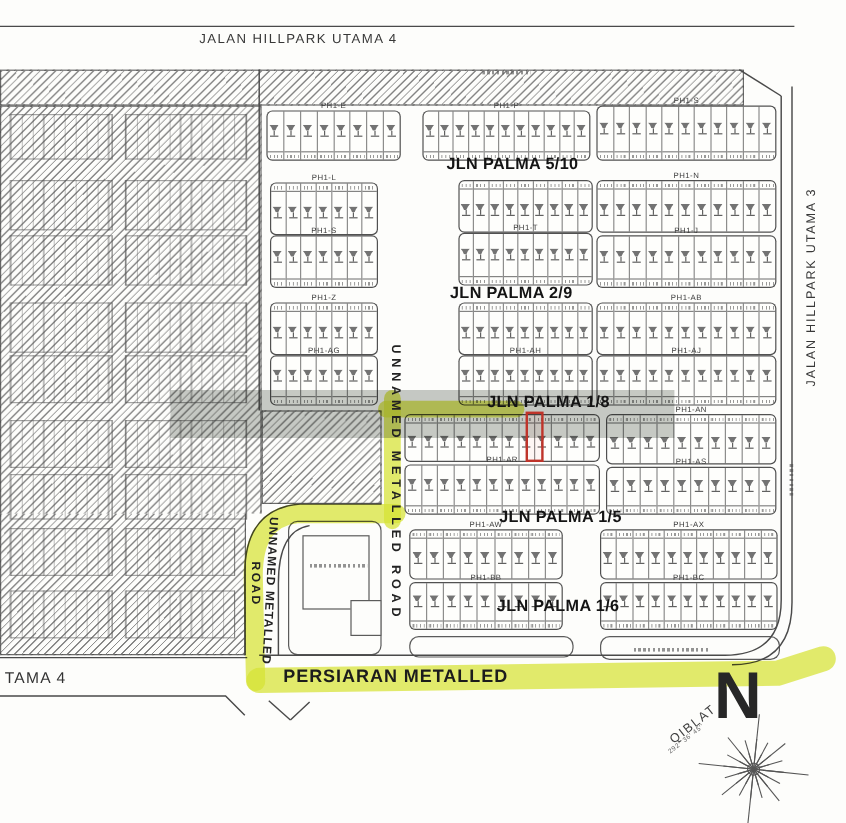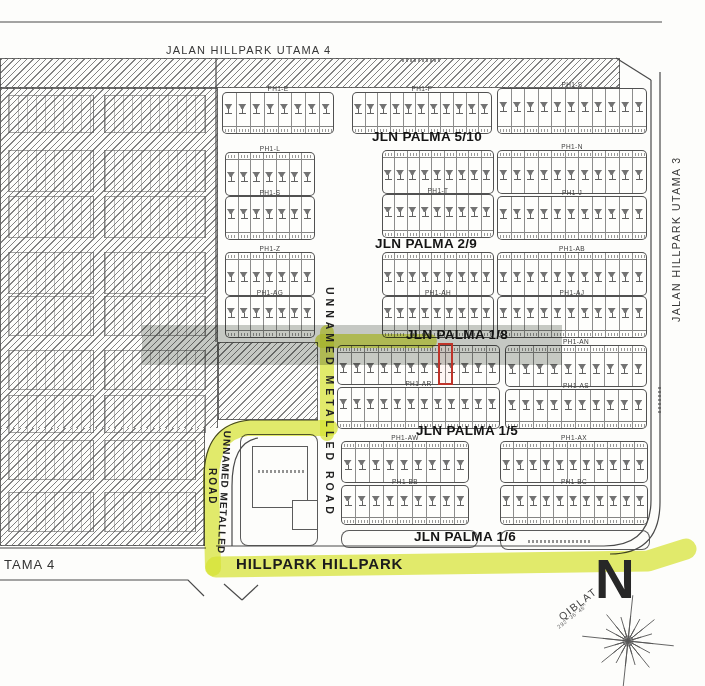--- a/index.html
+++ b/index.html
@@ -1576,28 +1576,28 @@
       <path d="M213,568 L211,480 Q211,432 247,428 L330,428" stroke-width="16"></path>
       <path d="M327,434 V332" stroke-width="14"></path>
       <path d="M322,341 H430" stroke-width="14"></path>
     </g>
   </svg>
 
   <div class="wm-band" style="left:142px;top:325px;width:420px;height:40px;"></div>
 
   <div class="red-marker" style="left:438px;top:343px;width:15px;height:42px;"></div>
 
-  <div class="roadlabel toproad" style="left:166px;top:27px;margin-top:17px;">JALAN HILLPARK UTAMA 4</div>
+  <div class="roadlabel toproad" style="left:166px;top:27px;">JALAN HILLPARK UTAMA 4</div>
   <div class="roadlabel rightroad" style="left:670px;top:322px;">JALAN HILLPARK UTAMA 3</div>
   <div class="roadlabel street" style="left:372px;top:129px;">JLN PALMA 5/10</div>
   <div class="roadlabel street" style="left:375px;top:236px;">JLN PALMA 2/9</div>
   <div class="roadlabel street" style="left:406px;top:327px;">JLN PALMA 1/8</div>
   <div class="roadlabel street" style="left:416px;top:423px;">JLN PALMA 1/5</div>
-  <div class="roadlabel street" style="left:414px;top:529px;">JLN PALMA 1/6</div>
-  <div class="roadlabel persiaran" style="left:236px;top:555px;">HILLPARK HILLPARK</div>
+  <div class="roadlabel street" style="left:414px;top:497px;">JLN PALMA 1/6</div>
+  <div class="roadlabel persiaran" style="left:236px;top:555px;">PERSIARAN METALLED</div>
   <div class="roadlabel tama" style="left:4px;top:557px;">TAMA 4</div>
   <div class="roadlabel unnamed" style="left:336px;top:287px;transform:rotate(90deg);letter-spacing:4px;">UNNAMED METALLED ROAD</div>
   <div class="roadlabel unnamed" style="left:233px;top:431px;transform:rotate(93deg);font-size:10px;letter-spacing:1px;">UNNAMED METALLED</div>
   <div class="roadlabel unnamed" style="left:218px;top:468px;transform:rotate(90deg);font-size:10px;letter-spacing:2px;">ROAD</div>
 
   <div class="north" style="left:595px;top:552px;">N</div>
   <div class="qiblat" style="left:556px;top:613px;">QIBLAT</div>
   <div class="bearing" style="left:556px;top:625px;">292° 36' 45''</div>
   <svg class="lines" width="705" height="686" style="z-index:6;">
     <g id="rose" stroke="#555" stroke-width="0.9" fill="none">

